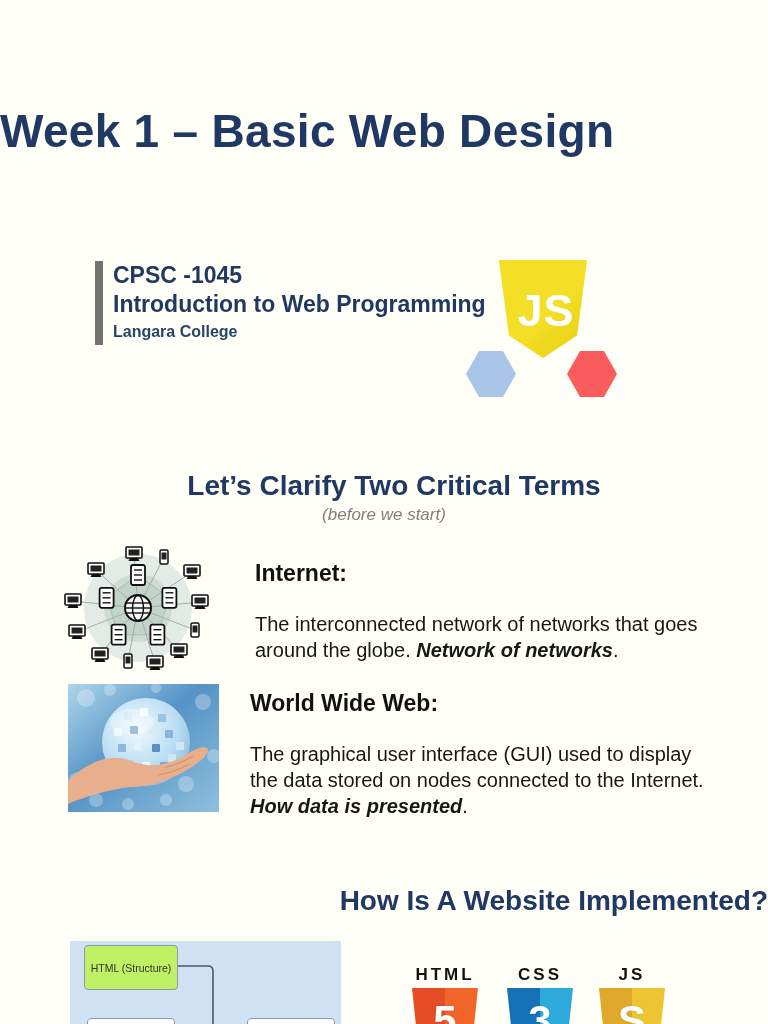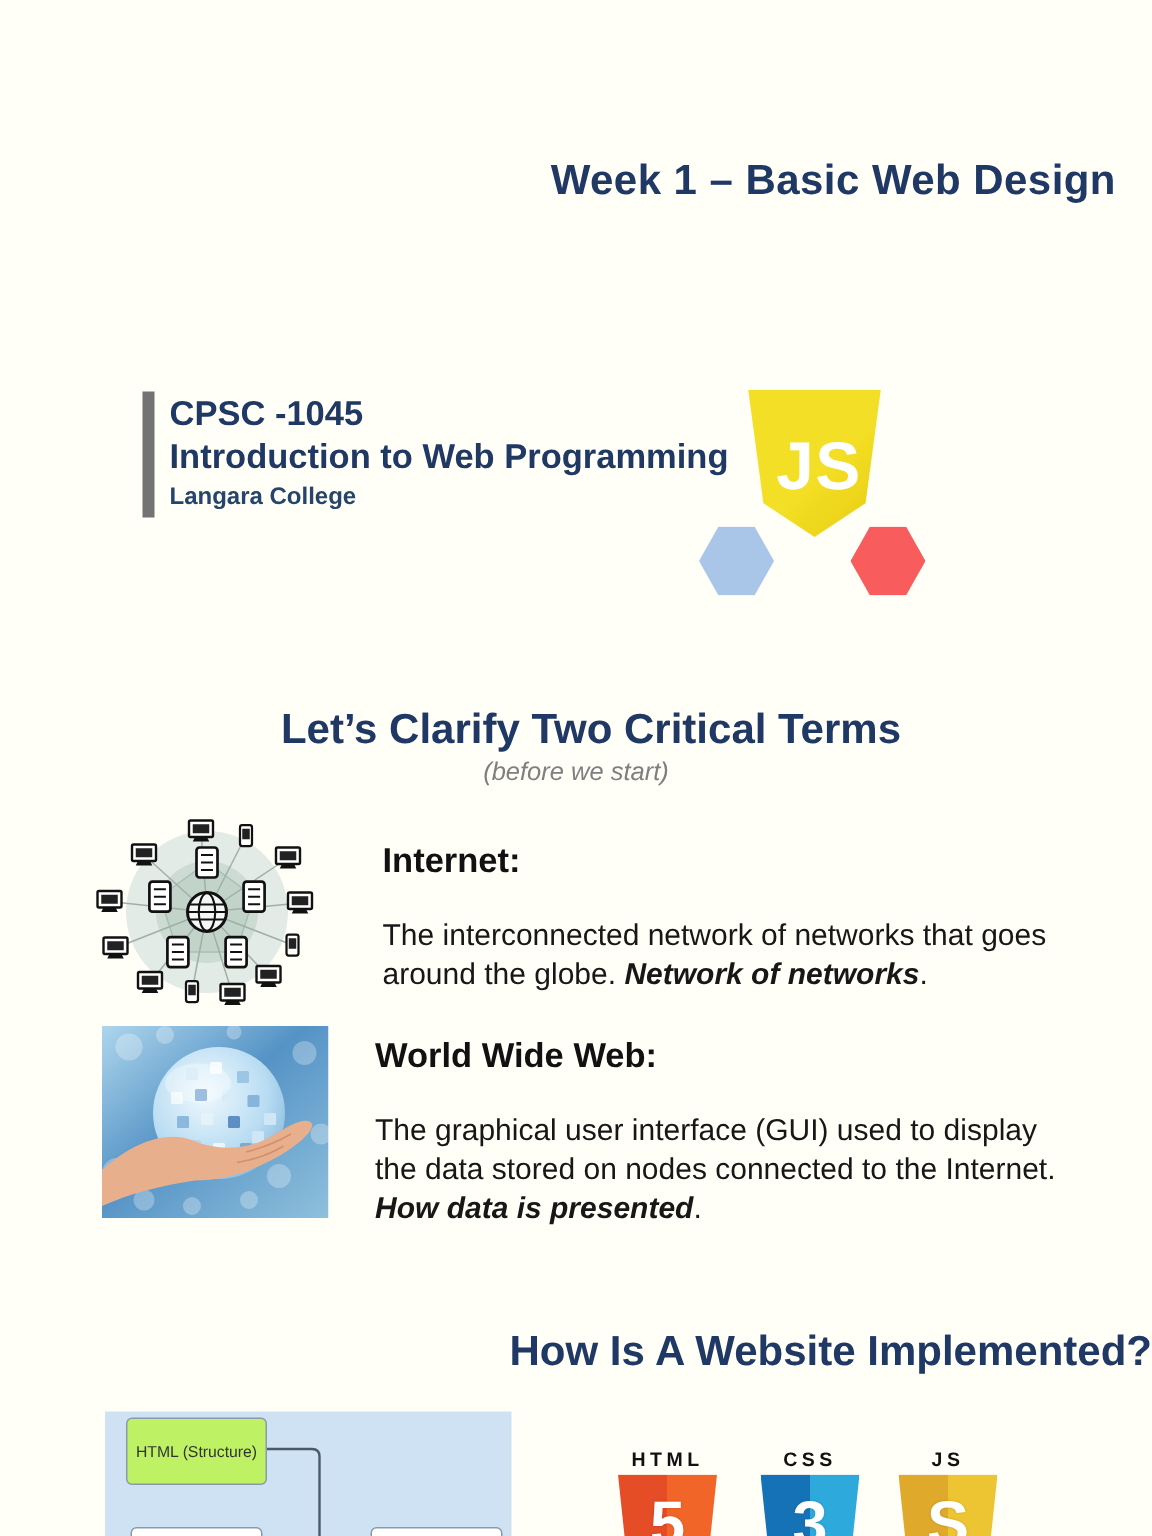--- a/index.html
+++ b/index.html
@@ -5,22 +5,22 @@
   html,body{margin:0;padding:0;}
   body{
     width:768px;height:1024px;overflow:hidden;
     background:#fffef7;
     font-family:"Liberation Sans", sans-serif;
   }
   .page{position:relative;width:768px;height:1024px;background:#fffef7;}
 
   
   .slide1-title{
-    position:absolute;top:104px;left:0;width:744px;text-align:right;
-    font-size:28px;font-weight:700;color:#1f3864;letter-spacing:.3px;
+    position:absolute;top:104px;left:0;width:744px;text-align:left;
+    font-size:46px;font-weight:700;color:#1f3864;letter-spacing:.3px;
   }
   .course{
     position:absolute;left:95px;top:261px;
     border-left:8px solid #737373;padding-left:10px;
   }
   .course-code,.course-name{
     font-size:23px;font-weight:700;color:#1f3864;line-height:29px;white-space:nowrap;
   }
   .course-inst{font-size:16px;font-weight:700;color:#25456a;line-height:26px;}
 
@@ -77,21 +77,21 @@
     position:absolute;top:77px;width:86px;height:14px;
     background:#ffffff;border:1px solid #8a9aaa;border-radius:4px;
   }
   .panel-stub-1{left:17px;}
   .panel-stub-2{left:177px;}
 
   .logo-group{position:absolute;top:965px;width:90px;text-align:center;}
   .logo-group-html{left:400px;}
   .logo-group-css{left:495px;}
   .logo-group-js{left:587px;}
-  .logo-label{font-size:13px;font-weight:800;letter-spacing:3px;color:#111111;}
+  .logo-label{font-size:17px;font-weight:800;letter-spacing:3px;color:#111111;}
   .logo-shield{
     width:66px;height:76px;margin:3px auto 0;
     clip-path:polygon(0 0,100% 0,90% 82%,50% 100%,10% 82%);
     display:flex;align-items:flex-start;justify-content:center;
   }
   .logo-shield span{
     color:#ffffff;font-size:42px;font-weight:800;line-height:66px;
     text-shadow:0 0 2px rgba(0,0,0,.15);
   }
   .shield-html{background:linear-gradient(90deg,#e44d26 50%,#f16529 50%);}

